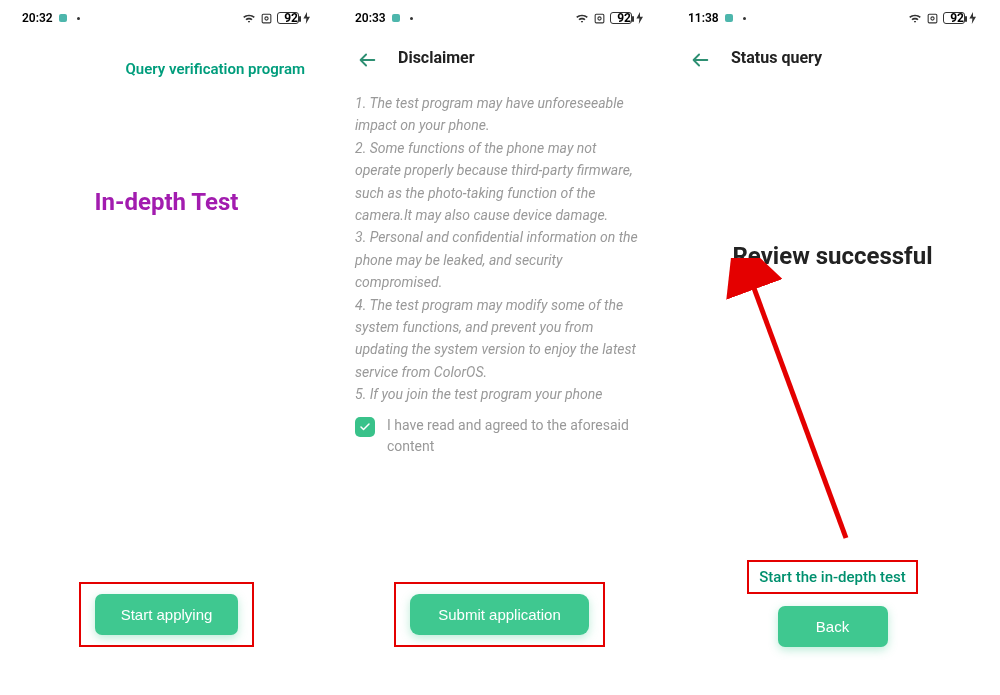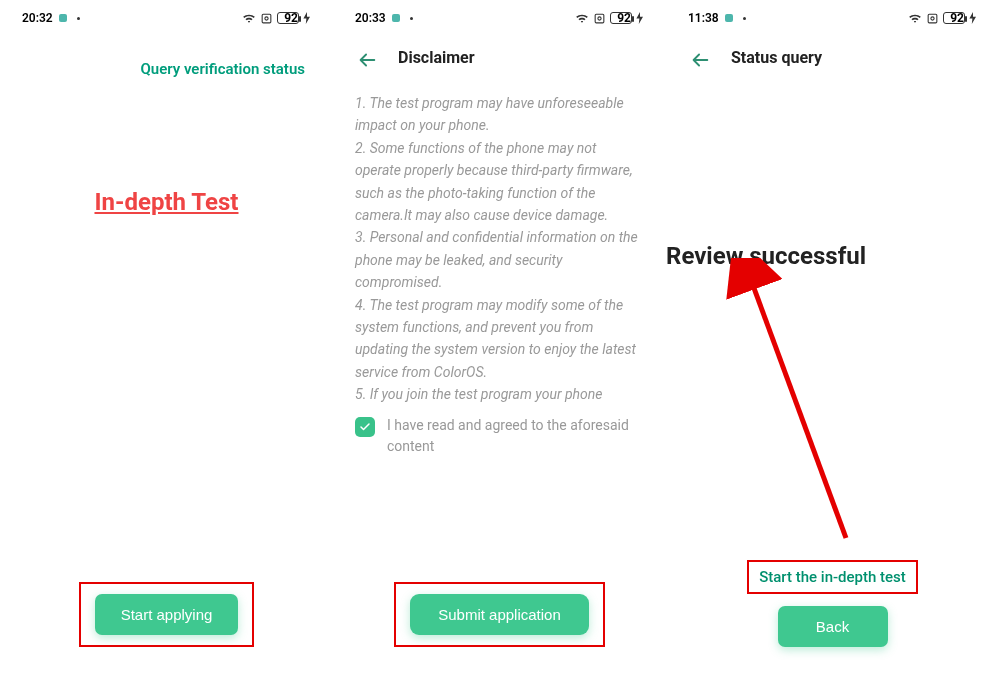--- a/index.html
+++ b/index.html
@@ -61,24 +61,23 @@
   }
   .center-area {
     flex: 1;
     display: flex;
     flex-direction: column;
     align-items: center;
   }
   .title-big {
     font-size: 24px;
     font-weight: 700;
-    color: #ef4444;
+    color: #a21caf;
     margin-top: 110px;
     text-align: center;
-    text-decoration: underline;
   }
   .subtext {
     font-size: 14px;
     color: #333;
     text-align: center;
     padding: 18px 28px 0 28px;
     line-height: 1.45;
   }
   .body-text {
     font-size: 14px;
@@ -134,21 +133,21 @@
     color: #00906e;
     font-size: 15px;
     font-weight: 500;
     text-align: center;
     cursor: pointer;
   }
   .review-title {
     font-size: 24px;
     font-weight: 700;
     color: #222;
-    text-align: left;
+    text-align: center;
     margin-top: 170px;
   }
   .arrow-svg {
     position: absolute;
     pointer-events: none;
   }
   .batt {
     border: 1.2px solid #333;
     border-radius: 3px;
     width: 22px; height: 12px;
@@ -194,21 +193,21 @@
           <span>92</span>
         </span>
       <span class="sb-icon">
         <svg width="8" height="12" viewBox="0 0 12 20">
             <path d="M6 0L0 11h5l-1 9 7-12H6z" fill="#333"></path>
           </svg>
       </span>
     </span>
   </div>
 
-  <div class="top-link">Query verification status</div>
+  <div class="top-link">Query verification program</div>
 
   <div class="center-area">
     <div class="title-big">In-depth Test</div>
   </div>
 
   <div class="bottom-area">
     <div class="redbox">
       <button class="btn">Start applying</button>
     </div>
   </div>

